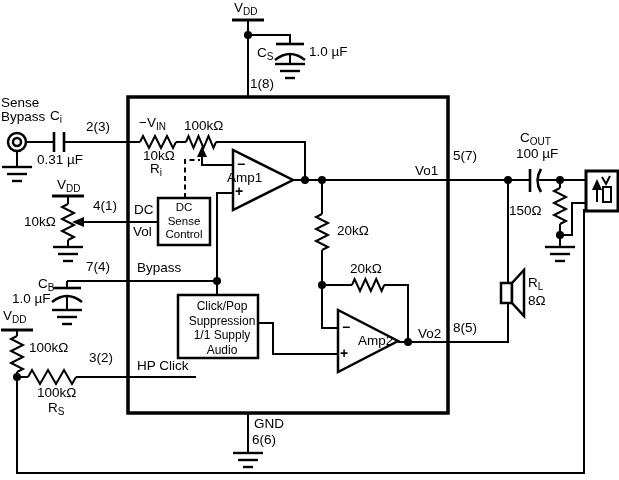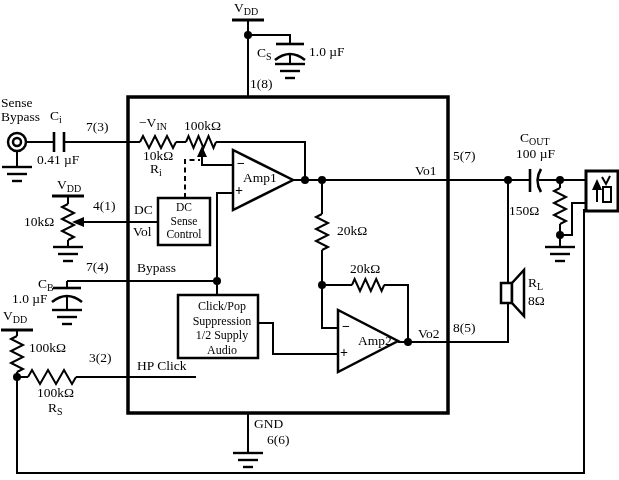--- a/index.html
+++ b/index.html
@@ -1,17 +1,17 @@
 <!DOCTYPE html>
 <html><head>
 <meta charset="utf-8">
 <style>
   html,body{margin:0;padding:0;background:#fff;}
   .stage{position:relative;width:619px;height:480px;background:#ffffff;
-         font-family:Liberation Serif, serif;color:#000;overflow:hidden;}
+         font-family:Liberation Sans, sans-serif;color:#000;overflow:hidden;}
   .stage svg{position:absolute;left:0;top:0;}
   .lbl{position:absolute;font-size:13.5px;line-height:1.05;white-space:nowrap;}
   .lbl .sub{font-size:10px;vertical-align:-3px;}
   .sign{font-size:14px;font-weight:bold;}
   .box-label{position:absolute;text-align:center;}
   .dcvc{left:158px;top:201px;width:52px;font-size:11.5px;line-height:13.5px;}
   .cpop{left:178px;top:299px;width:88px;font-size:12px;line-height:14.5px;}
 </style>
 </head>
 <body>
@@ -163,56 +163,56 @@
   </g>
 </svg>
 
 <div class="lbl" style="left:234px;top:1px"><span>V</span><span class="sub">DD</span></div>
 <div class="lbl" style="left:257px;top:46px"><span>C</span><span class="sub">S</span></div>
 <div class="lbl" style="left:309px;top:45px">1.0 µF</div>
 <div class="lbl" style="left:250px;top:77px">1(8)</div>
 
 <div class="lbl" style="left:1px;top:96px"><span>Sense</span><br><span>Bypass</span></div>
 <div class="lbl" style="left:50px;top:109px"><span>C</span><span class="sub">i</span></div>
-<div class="lbl" style="left:86px;top:120px">7(3)</div>
-<div class="lbl" style="left:37px;top:153px">0.41 µF</div>
+<div class="lbl" style="left:86px;top:120px">2(3)</div>
+<div class="lbl" style="left:37px;top:153px">0.31 µF</div>
 
 <div class="lbl" style="left:139px;top:116px"><span>−V</span><span class="sub">IN</span></div>
 <div class="lbl" style="left:184px;top:119px">100kΩ</div>
 <div class="lbl" style="left:143px;top:149px">10kΩ</div>
 <div class="lbl" style="left:150px;top:162px"><span>R</span><span class="sub">i</span></div>
 
 <div class="lbl" style="left:57px;top:178px"><span>V</span><span class="sub">DD</span></div>
 <div class="lbl" style="left:93px;top:199px">4(1)</div>
 <div class="lbl" style="left:24px;top:215px">10kΩ</div>
 <div class="lbl" style="left:134px;top:203px">DC</div>
 <div class="lbl" style="left:133px;top:225px">Vol</div>
 
 <div class="box-label dcvc">
   <div>DC</div>
   <div>Sense</div>
   <div>Control</div>
 </div>
 
 <div class="lbl sign" style="left:237px;top:157px">−</div>
-<div class="lbl" style="left:243px;top:171px">Amp1</div>
+<div class="lbl" style="left:227px;top:171px">Amp1</div>
 <div class="lbl sign" style="left:235px;top:184px">+</div>
 
 <div class="lbl" style="left:86px;top:260px">7(4)</div>
 <div class="lbl" style="left:137px;top:261px">Bypass</div>
 <div class="lbl" style="left:38px;top:277px"><span>C</span><span class="sub">B</span></div>
 <div class="lbl" style="left:12px;top:292px">1.0 µF</div>
 
 <div class="lbl" style="left:337px;top:224px">20kΩ</div>
 <div class="lbl" style="left:350px;top:262px">20kΩ</div>
 
 <div class="box-label cpop">
   <div>Click/Pop</div>
   <div>Suppression</div>
-  <div>1/2 Supply</div>
+  <div>1/1 Supply</div>
   <div>Audio</div>
 </div>
 
 <div class="lbl sign" style="left:342px;top:320px">−</div>
 <div class="lbl" style="left:358px;top:334px">Amp2</div>
 <div class="lbl sign" style="left:340px;top:346px">+</div>
 
 <div class="lbl" style="left:415px;top:164px">Vo1</div>
 <div class="lbl" style="left:453px;top:149px">5(7)</div>
 <div class="lbl" style="left:520px;top:131px"><span>C</span><span class="sub">OUT</span></div>
@@ -225,15 +225,15 @@
 <div class="lbl" style="left:528px;top:294px">8Ω</div>
 
 <div class="lbl" style="left:3px;top:309px"><span>V</span><span class="sub">DD</span></div>
 <div class="lbl" style="left:29px;top:341px">100kΩ</div>
 <div class="lbl" style="left:89px;top:351px">3(2)</div>
 <div class="lbl" style="left:137px;top:359px">HP Click</div>
 <div class="lbl" style="left:37px;top:386px">100kΩ</div>
 <div class="lbl" style="left:48px;top:401px"><span>R</span><span class="sub">S</span></div>
 
 <div class="lbl" style="left:254px;top:417px">GND</div>
-<div class="lbl" style="left:267px;top:433px">6(6)</div>
+<div class="lbl" style="left:252px;top:433px">6(6)</div>
 
 </div>
 
 </body></html>

